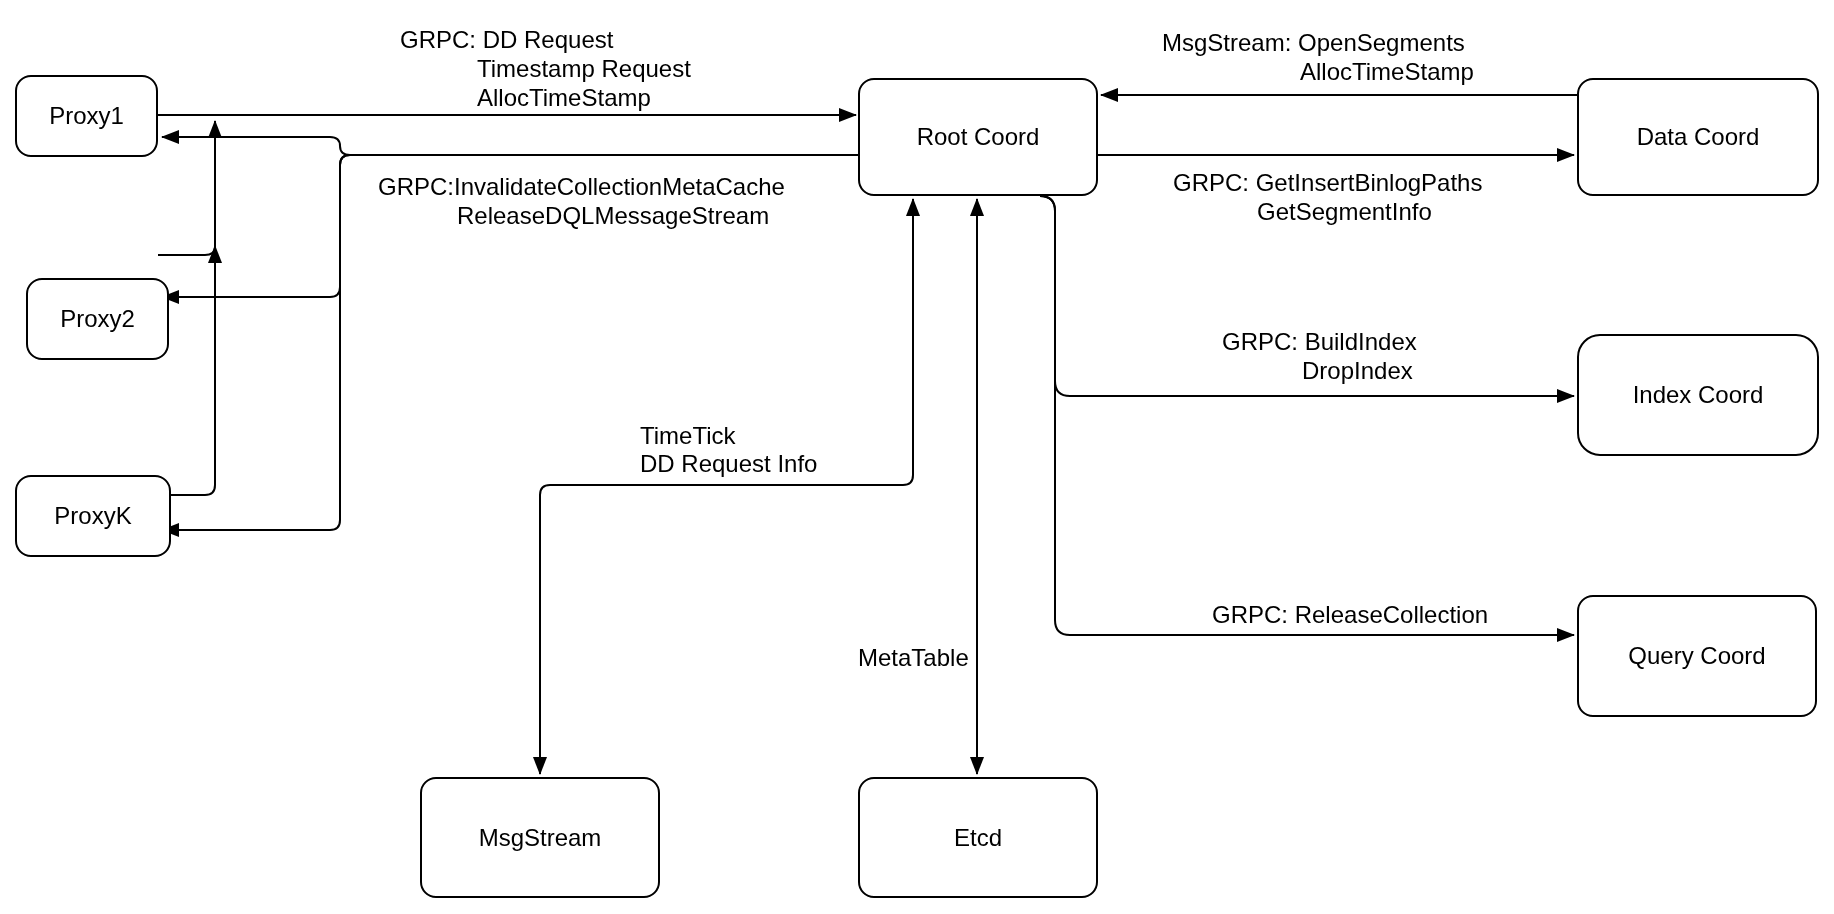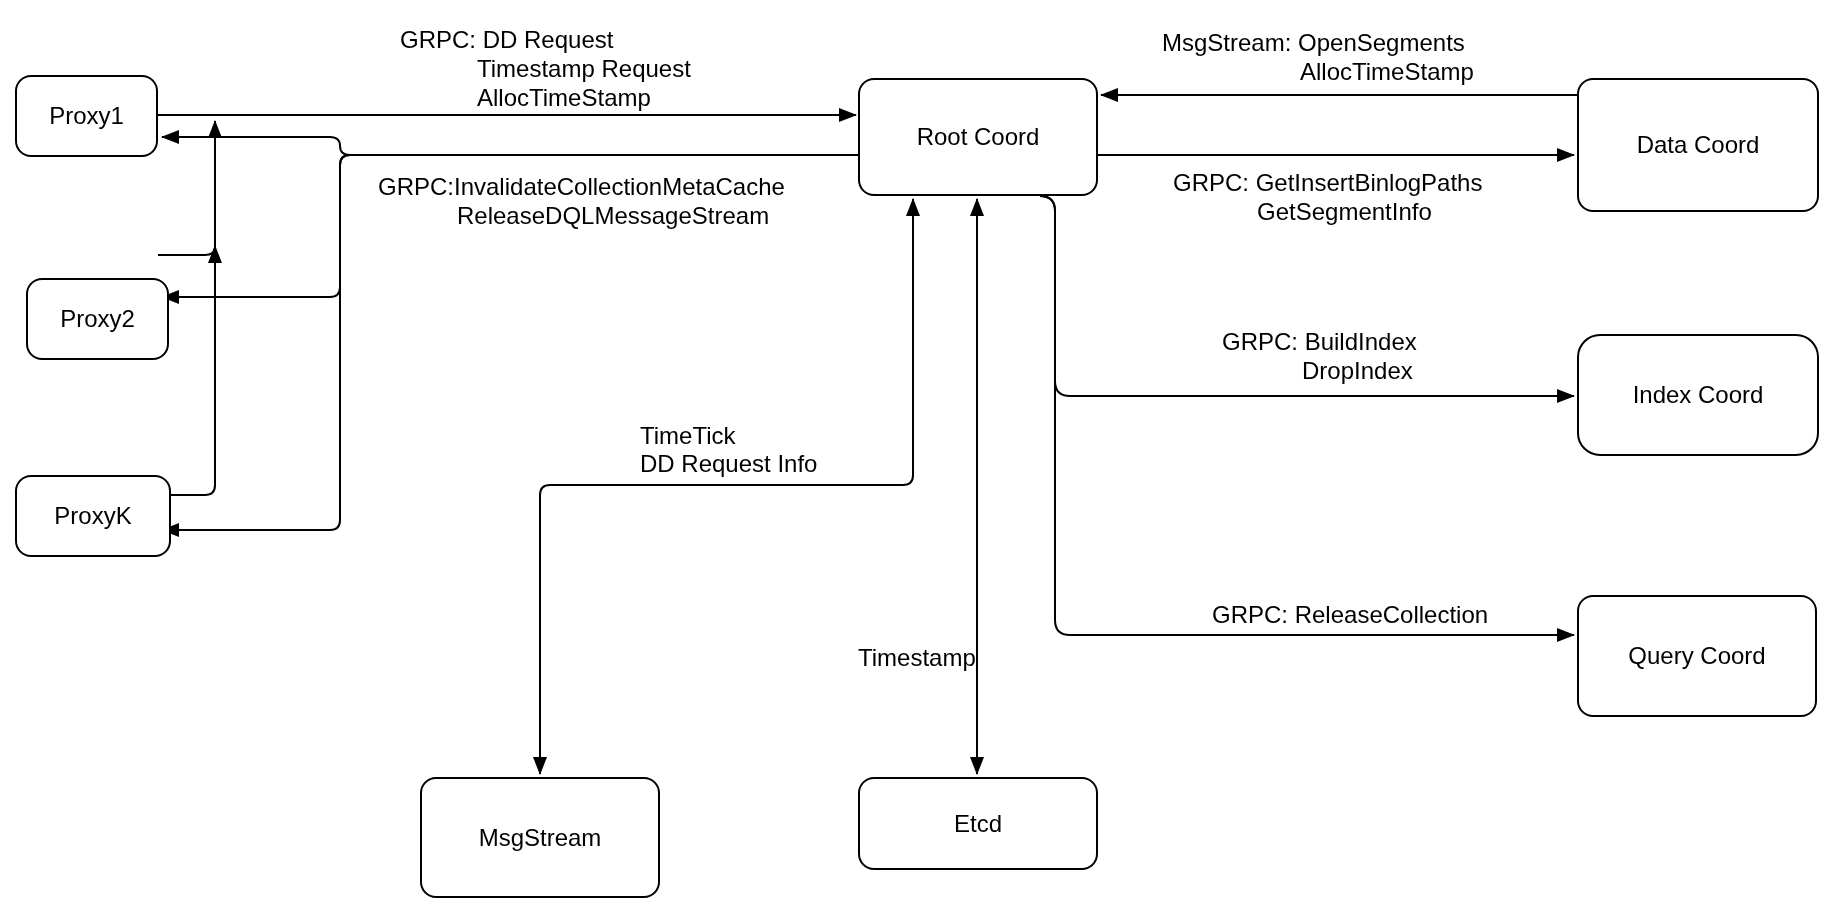--- a/index.html
+++ b/index.html
@@ -71,33 +71,33 @@
   </div>
   <div class="node" style="left:26px; top:237px; width:143px; height:82px;margin-top:41px;">
     <span>Proxy2</span>
   </div>
   <div class="node" style="left:15px; top:475px; width:156px; height:82px;">
     <span>ProxyK</span>
   </div>
   <div class="node" style="left:858px; top:78px; width:240px; height:118px;">
     <span>Root Coord</span>
   </div>
-  <div class="node" style="left:1577px; top:78px; width:242px; height:134px;">
+  <div class="node" style="left:1577px; top:78px; width:242px; height:118px;">
     <span>Data Coord</span>
   </div>
   <div class="node" style="left:1577px; top:334px; width:242px; height:122px;border-radius:23px;">
     <span>Index Coord</span>
   </div>
   <div class="node" style="left:1577px; top:595px; width:240px; height:122px;">
     <span>Query Coord</span>
   </div>
   <div class="node" style="left:420px; top:777px; width:240px; height:121px;align-items:center;">
     <span>MsgStream</span>
   </div>
-  <div class="node" style="left:858px; top:777px; width:240px; height:93px;">
+  <div class="node" style="left:858px; top:777px; width:240px; height:121px;">
     <span>Etcd</span>
   </div>
 
   <div class="lbl" style="left:400px; top:25px;">GRPC: DD Request</div>
   <div class="lbl" style="left:477px; top:54px;">Timestamp Request</div>
   <div class="lbl" style="left:477px; top:83px;">AllocTimeStamp</div>
 
   <div class="lbl" style="left:378px; top:172px;">GRPC:InvalidateCollectionMetaCache</div>
   <div class="lbl" style="left:457px; top:201px;">ReleaseDQLMessageStream</div>
 
@@ -108,15 +108,15 @@
   <div class="lbl" style="left:1257px; top:197px;">GetSegmentInfo</div>
 
   <div class="lbl" style="left:1222px; top:327px;">GRPC: BuildIndex</div>
   <div class="lbl" style="left:1302px; top:356px;">DropIndex</div>
 
   <div class="lbl" style="left:1212px; top:600px;">GRPC: ReleaseCollection</div>
 
   <div class="lbl" style="left:640px; top:421px;">TimeTick</div>
   <div class="lbl" style="left:640px; top:449px;">DD Request Info</div>
 
-  <div class="lbl" style="left:858px; top:643px;">Timestamp</div>
+  <div class="lbl" style="left:858px; top:643px;">MetaTable</div>
 
 </div>
 
 </body></html>

